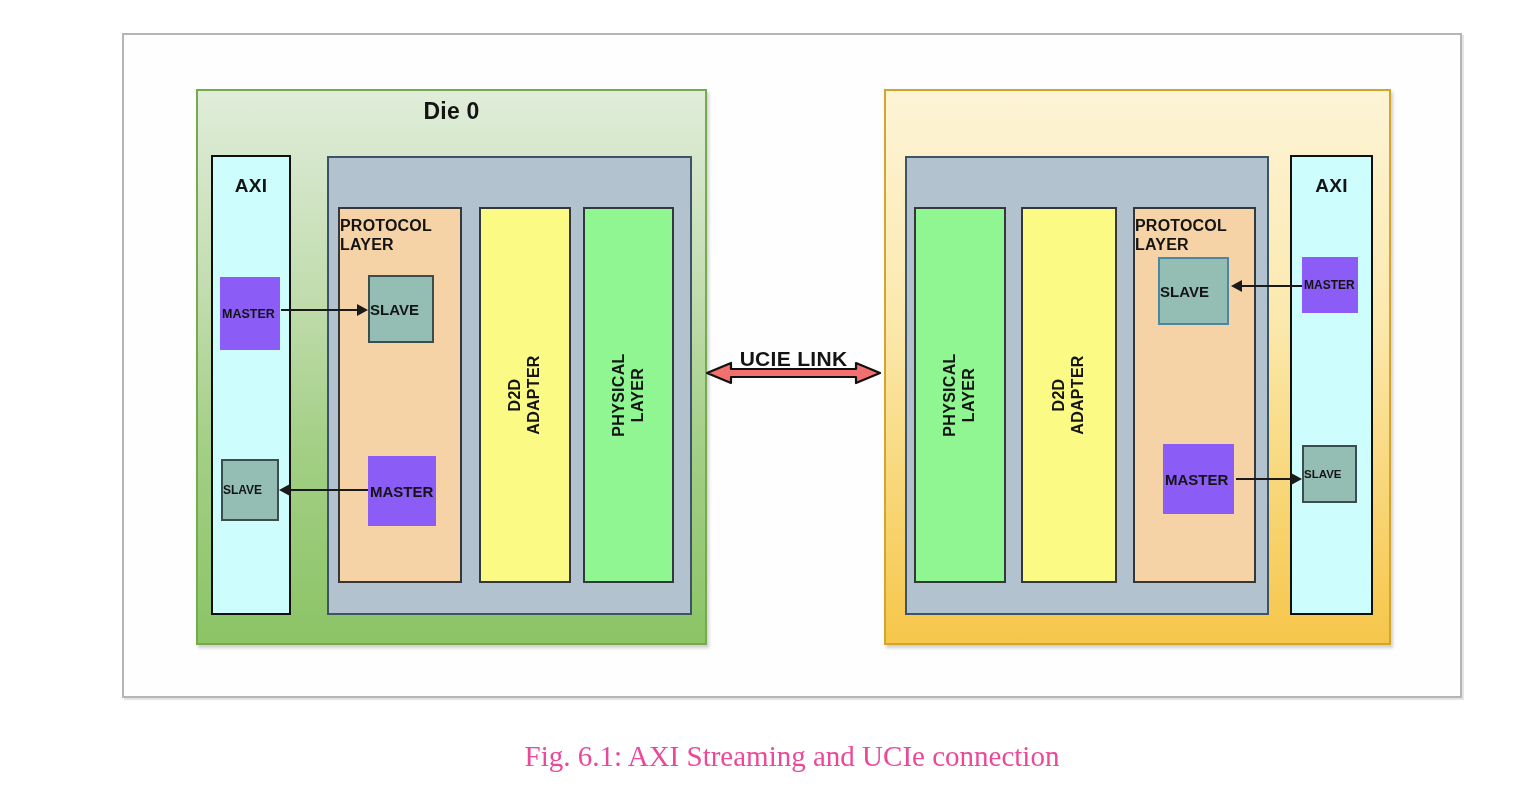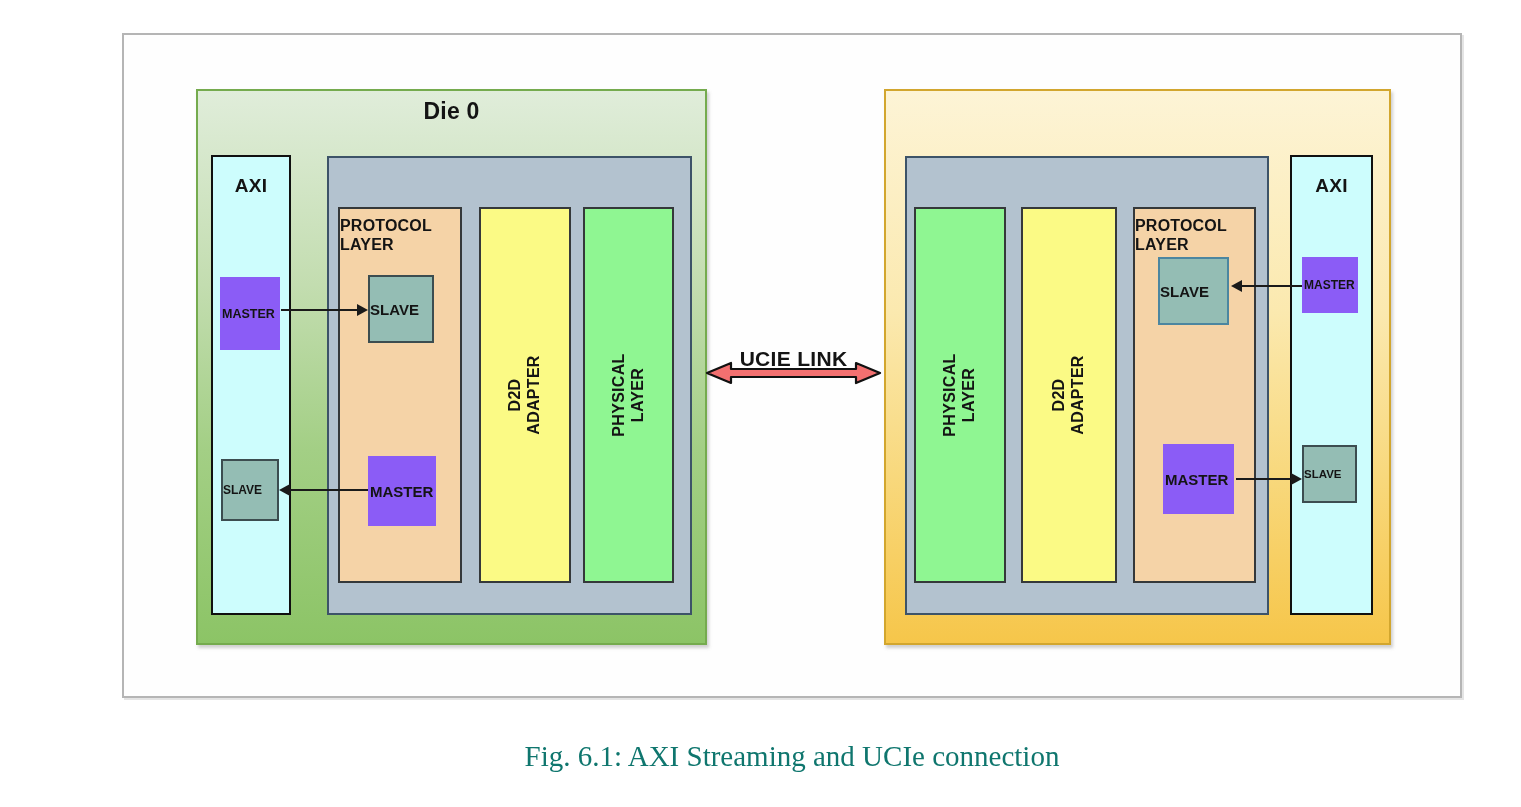--- a/index.html
+++ b/index.html
@@ -105,21 +105,21 @@
   
   #ucie-label {
     left:707px; top:312px; width:173px; text-align:center;
     font-weight:bold; font-size:21px; letter-spacing:0.3px;margin-top:35px;
   }
   #ucie-arrow { left:705px; top:361px; width:177px; height:24px; }
 
   
   #caption {
     left:122px; top:740px; width:1340px; text-align:center;
-    font-family:"Liberation Serif", serif; font-size:29px; color:#0f766e;
+    font-family:"Liberation Serif", serif; font-size:29px; color:#ec4899;
   }
 </style>
 </head>
 <body>
 
 <div id="canvas">
 
   <div id="frame" class="abs"></div>
 
   <div id="die0" class="die">

